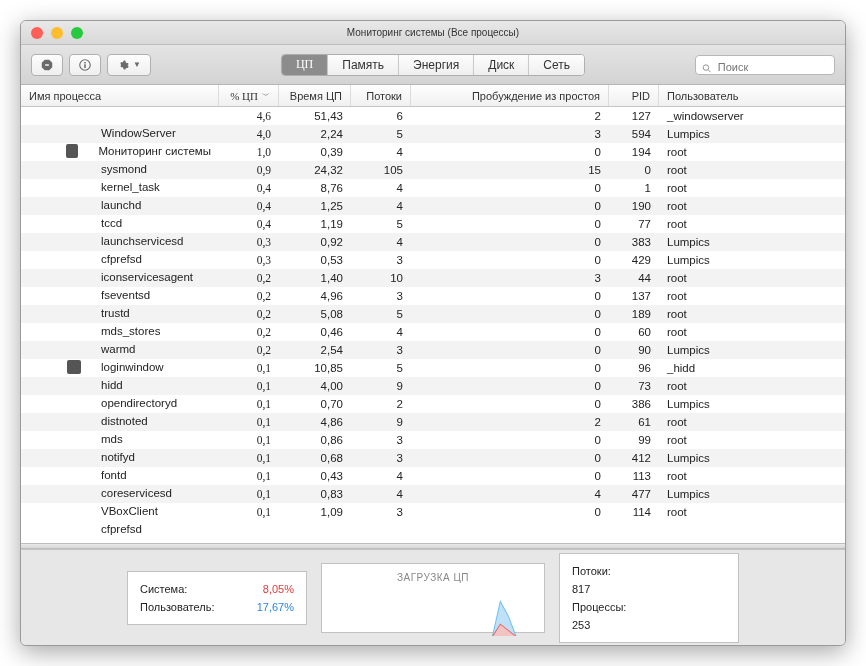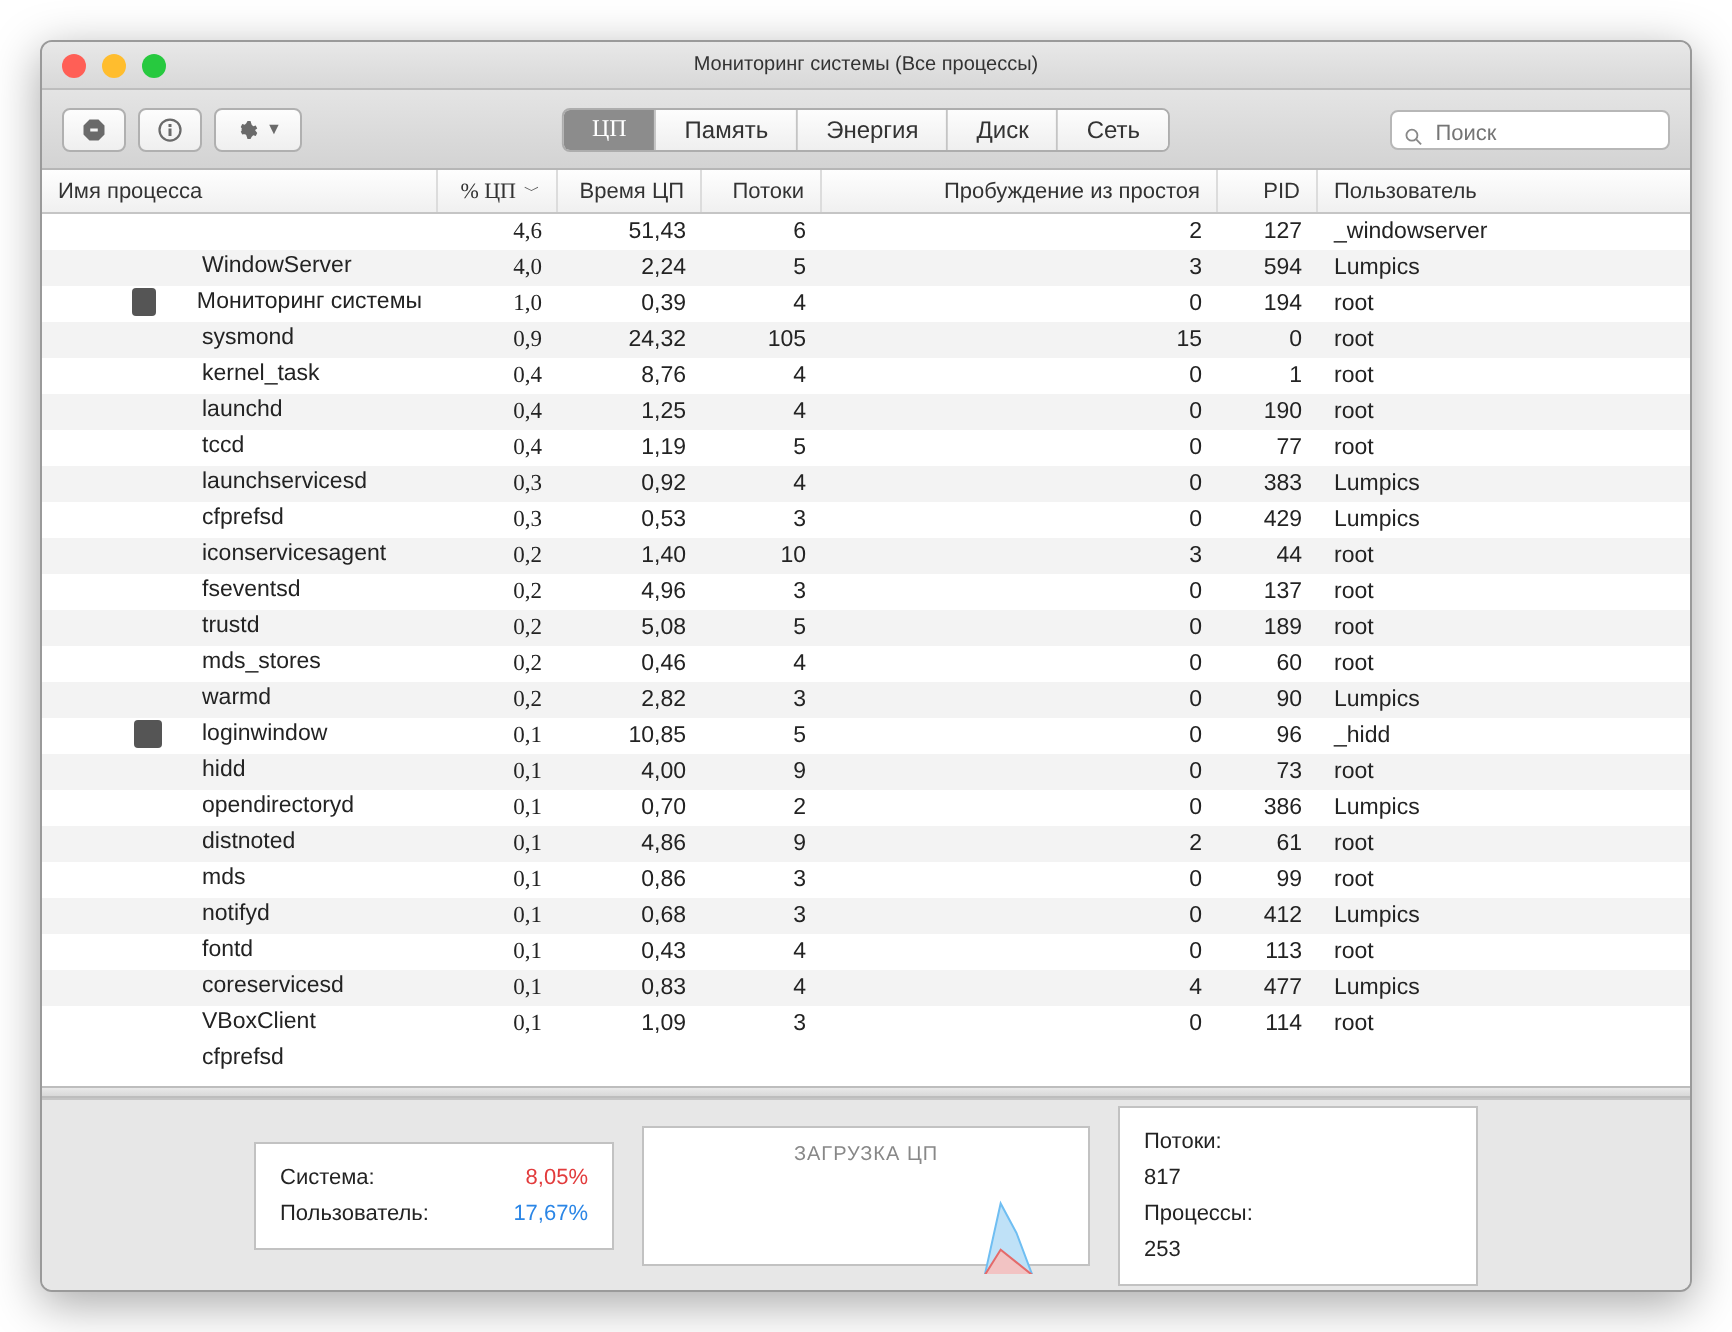--- a/index.html
+++ b/index.html
@@ -367,21 +367,21 @@
         <div class="cell c-pid">60</div>
         <div class="cell c-user">root</div>
       </div>
       <div class="row">
         <div class="cell c-name">
           <span style="width:18px"></span>
           <span class="icon-box"></span>
           <span>loginwindow</span>
         </div>
         <div class="cell c-cpu">0,2</div>
-        <div class="cell c-time">2,82</div>
+        <div class="cell c-time">2,54</div>
         <div class="cell c-thr">3</div>
         <div class="cell c-wake">0</div>
         <div class="cell c-pid">90</div>
         <div class="cell c-user">Lumpics</div>
       </div>
       <div class="row">
         <div class="cell c-name">
           <span style="width:18px"></span>
           <span class="icon-spacer"></span>
           <span>hidd</span>

